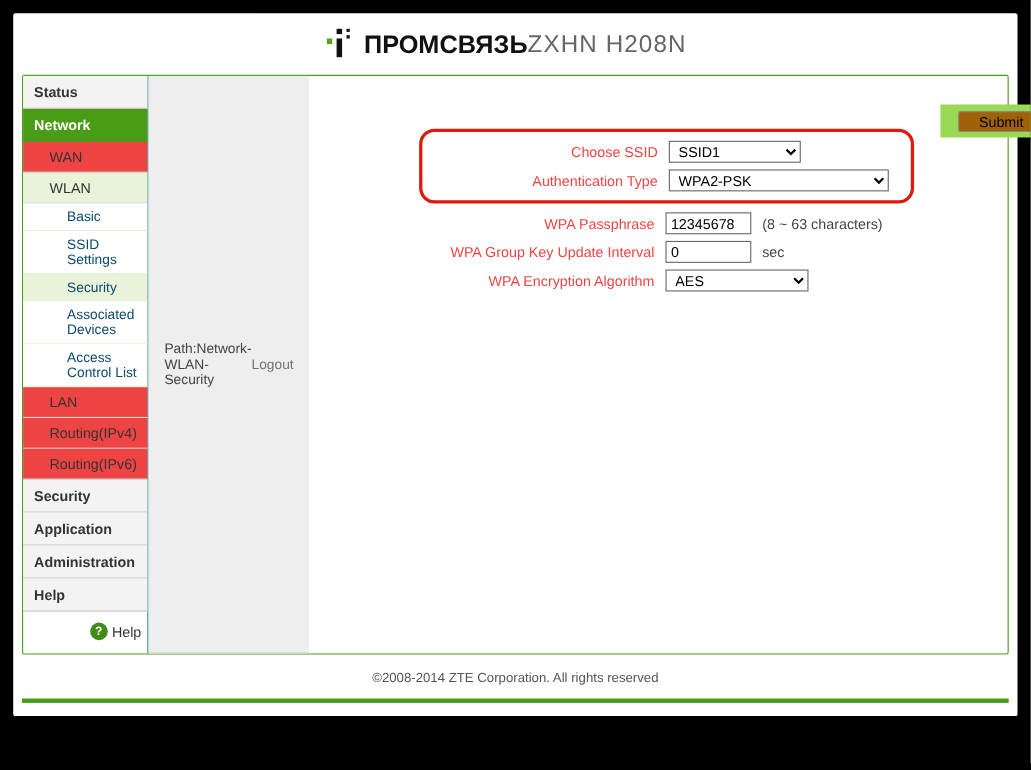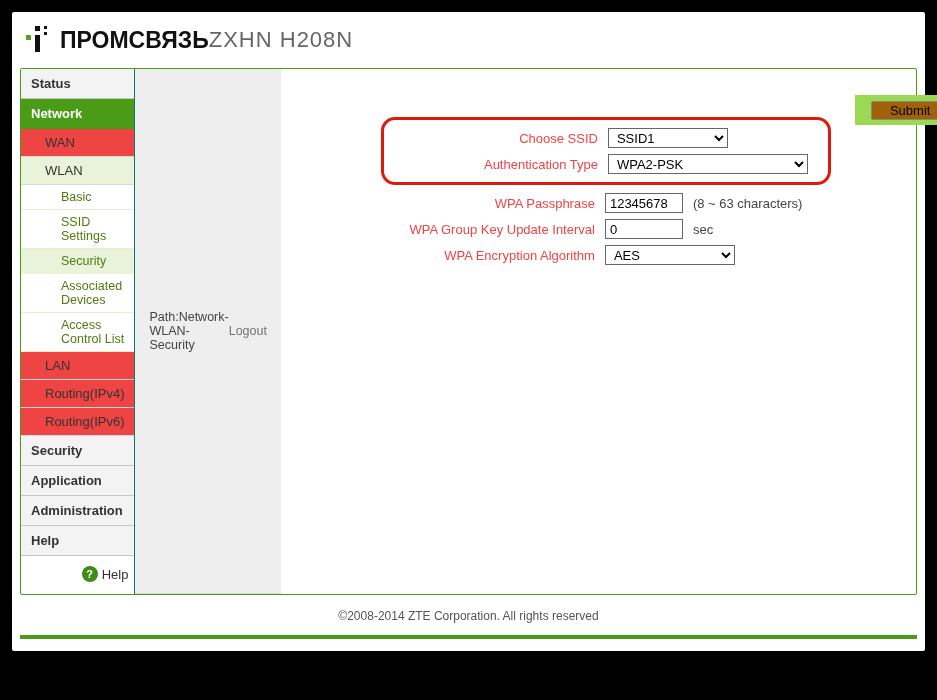--- a/index.html
+++ b/index.html
@@ -1,29 +1,29 @@
 <!DOCTYPE html>
 <html><head>
 <meta charset="utf-8">
 <style>
 *{box-sizing:border-box;margin:0;padding:0}
 body{background:#000;font-family:Arial,Helvetica,sans-serif;font-size:13px;color:#333;display:flex;justify-content:center;align-items:flex-start;padding:12px}
 .outer{width:913px;background:#fff;border-radius:2px;padding:8px 8px 12px 8px}
-.hdr{display:flex;align-items:center;justify-content:flex-start;padding:6px 22px 14px 6px}
+.hdr{display:flex;align-items:center;justify-content:center;padding:6px 22px 14px 6px}
 .logo{display:flex;align-items:center;gap:8px}
 .logo svg{width:26px;height:28px}
 .logo-word{font-size:23px;font-weight:bold;letter-spacing:0;color:#111;font-family:Arial,Helvetica,sans-serif}
 .model{color:#666;font-size:22px;letter-spacing:1px}
 .main{display:flex;border:1px solid #4a9b16;border-radius:2px}
 .side{width:139px;border-right:1px solid #0f766e;display:flex;flex-direction:column}
 .m1{padding:7px 10px;font-weight:bold;font-size:13px;color:#333;border-bottom:1px solid #c7c7c7;cursor:pointer;background:#f3f3f3}
 .m1.active{background:#4a9b16;color:#fff;border-bottom:1px solid #4a9b16}
 .m2{padding:6px 10px 6px 24px;font-size:13px;color:#333;border-bottom:1px solid #d9d9d9;cursor:pointer;background:#ef4444}
 .m2.g{background:#e9f3da}
-.m3{padding:5px 10px 5px 40px;font-size:12.5px;color:#4d7c0f;border-bottom:1px solid #e5f1d3;cursor:pointer;background:#fff}
+.m3{padding:5px 10px 5px 40px;font-size:12.5px;color:#0c4a6e;border-bottom:1px solid #e5f1d3;cursor:pointer;background:#fff}
 .m3.sel{background:#e9f3da}
 .side-fill{flex:1}
 .helpwrap{display:flex;align-items:center;justify-content:flex-end;gap:4px;padding:10px 6px 12px 0}
 .qmark{width:16px;height:16px;border-radius:50%;background:#3e8c14;color:#fff;font-size:11px;font-weight:bold;display:flex;align-items:center;justify-content:center}
 .helptxt{font-size:13px}
 .content{flex:1;display:flex;flex-direction:row}
 .pathbar{display:flex;justify-content:space-between;align-items:center;padding:6px 14px;background:#eee;border-bottom:1px solid #d5d5d5;font-size:12.5px;color:#444}
 .logout{color:#737373;cursor:pointer}
 .form{padding:48px 24px 24px 24px;flex:1}
 .row{display:flex;align-items:center;margin-bottom:6px}

